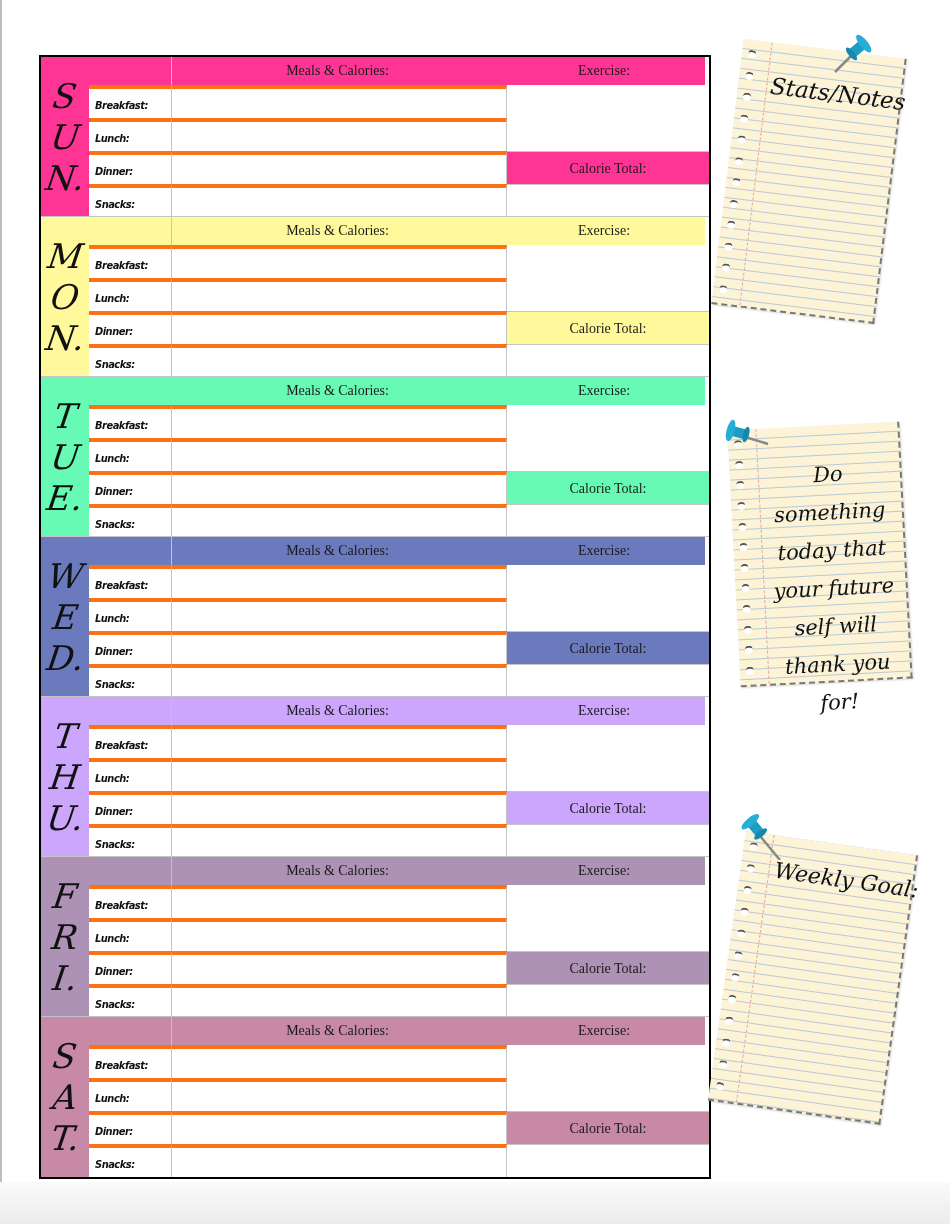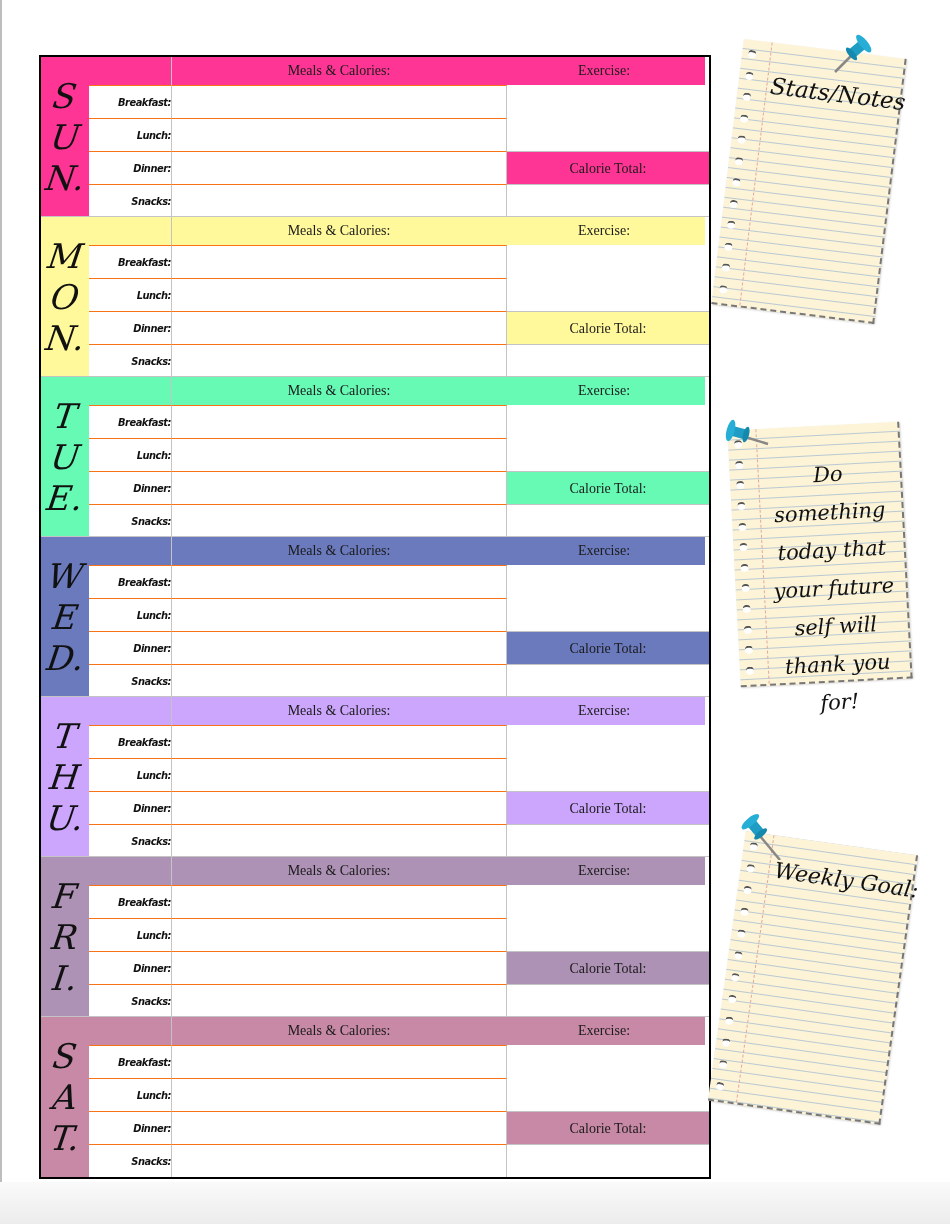--- a/index.html
+++ b/index.html
@@ -20,25 +20,25 @@
     position:absolute; left:0; top:0; width:48px; height:160px;
     display:flex; flex-direction:column; align-items:center; justify-content:center;
   }
   .day-letter {
     font-family:"DejaVu Serif", serif; font-style:italic; font-size:34px; line-height:41px;
     color:#111; transform:skewX(-8deg);
   }
   .hdr { position:absolute; top:0; height:28px; box-sizing:border-box;
     font-size:14px; line-height:28px; text-align:center; color:#1a1a1a; }
   .hdr.lbl { left:48px; width:83px; border-right:1px solid #c4c4c4; }
-  .hdr.meals { left:131px; width:335px; border-right:1px solid #6d28d9; }
+  .hdr.meals { left:131px; width:335px; border-right:4px solid #6d28d9; }
   .hdr.ex { left:462px; width:202px; }
   .row { position:absolute; left:48px; width:620px; height:33px; }
   .cell { position:absolute; top:0; height:33px; box-sizing:border-box;
-    border-top:1px solid #f97316;text-align:right; }
+    border-top:4px solid #f97316; }
   .cell.lbl { left:0; width:83px; border-right:1px solid #c4c4c4; background:#fff;
     font-family:"DejaVu Sans Condensed","DejaVu Sans", sans-serif; font-style:italic;
     font-size:11px; line-height:33px; padding-left:6px; color:#111; letter-spacing:-0.5px; font-weight:bold; }
   .cell.meal { left:83px; width:335px; border-right:1px solid #c4c4c4; background:#fff; }
   .ex-area { position:absolute; left:466px; top:28px; width:202px; height:66px; background:#fff; }
   .cal-total { position:absolute; left:466px; top:94px; width:202px; height:33px;
     box-sizing:border-box; font-size:14px; line-height:33px; text-align:center; color:#1a1a1a;
     border-top:1px solid #c4c4c4; }
   .cal-value { position:absolute; left:466px; top:127px; width:202px; height:33px;
     box-sizing:border-box; border-top:1px solid #c4c4c4; background:#fff; }

